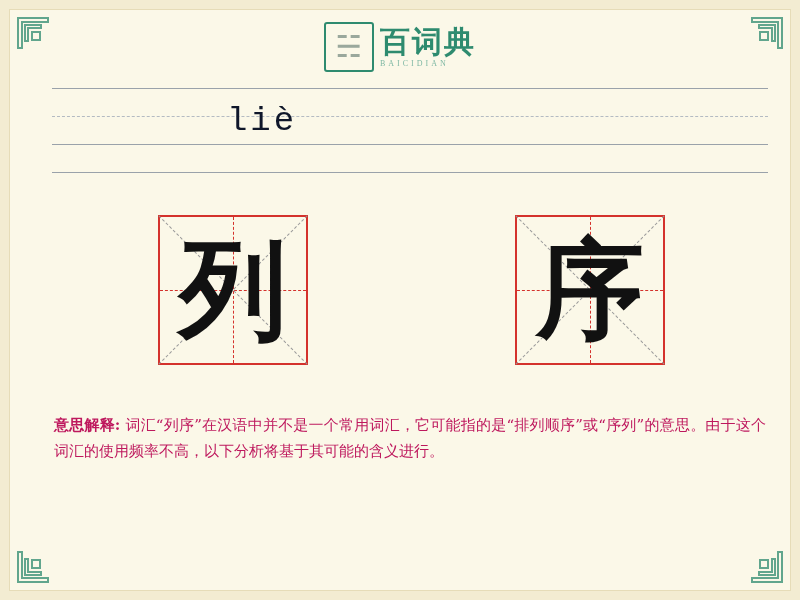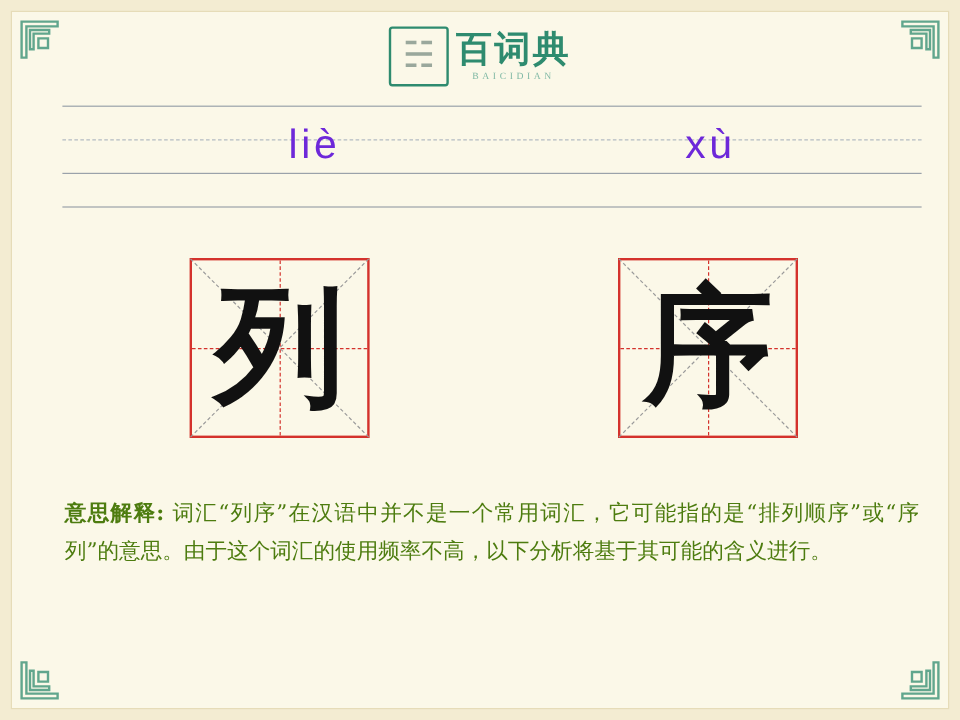--- a/index.html
+++ b/index.html
@@ -60,21 +60,21 @@
   }
   .logo-mark span {
     font-size: 30px;
     color: #9aa89c;
     font-family: "DejaVu Sans", sans-serif;
     line-height: 1;
   }
   .logo-text {
     display: flex;
     flex-direction: column;
-    align-items: center;
+    align-items: flex-start;
     line-height: 1;
   }
   .logo-cn {
     font-size: 30px;
     letter-spacing: 2px;
     color: #2e8b6f;
     font-family: "DejaVu Sans", sans-serif;
     font-weight: bold;
   }
   .logo-en {
@@ -106,22 +106,22 @@
   .staff .l2 { top: 28px; }
   .staff .l3 { top: 56px; }
   .staff .l4 { top: 84px; }
 
   .pinyin {
     position: absolute;
     top: 6px;
     height: 54px;
     line-height: 54px;
     font-size: 34px;
-    color: #6d28d9;
-    font-family: Liberation Sans, sans-serif;
+    color: #0f172a;
+    font-family: Liberation Mono, monospace;
     letter-spacing: 3px;
     text-align: center;
   }
   .pinyin.p1 { left: 100px; width: 220px; }
   .pinyin.p2 { left: 430px; width: 220px; }
 
   
   .char-box {
     position: absolute;
     width: 150px;
@@ -170,23 +170,23 @@
     font-weight: bold;
   }
 
   
   .explain {
     position: absolute;
     top: 402px;
     left: 44px;
     width: 712px;
     font-family: "DejaVu Serif", serif;
-    font-size: 18px;
+    font-size: 15px;
     line-height: 1.75;
-    color: #4d7c0f;
+    color: #be185d;
     text-align: justify;
   }
   .explain b {
     font-weight: bold;
   }
 </style>
 </head>
 <body>
 
 <div class="page">
@@ -237,21 +237,20 @@
       <div class="logo-en">BAICIDIAN</div>
     </div>
   </div>
 
   <div class="staff">
     <div class="line l1"></div>
     <div class="line dashed l2"></div>
     <div class="line l3"></div>
     <div class="line l4"></div>
     <div class="pinyin p1">liè</div>
-    <div class="pinyin p2">xù</div>
   </div>
 
   <div class="char-box c1">
     <div class="guide">
       <div class="g-h"></div>
       <div class="g-v"></div>
       <div class="g-d1"></div>
       <div class="g-d2"></div>
     </div>
     <div class="char-glyph">列</div>

